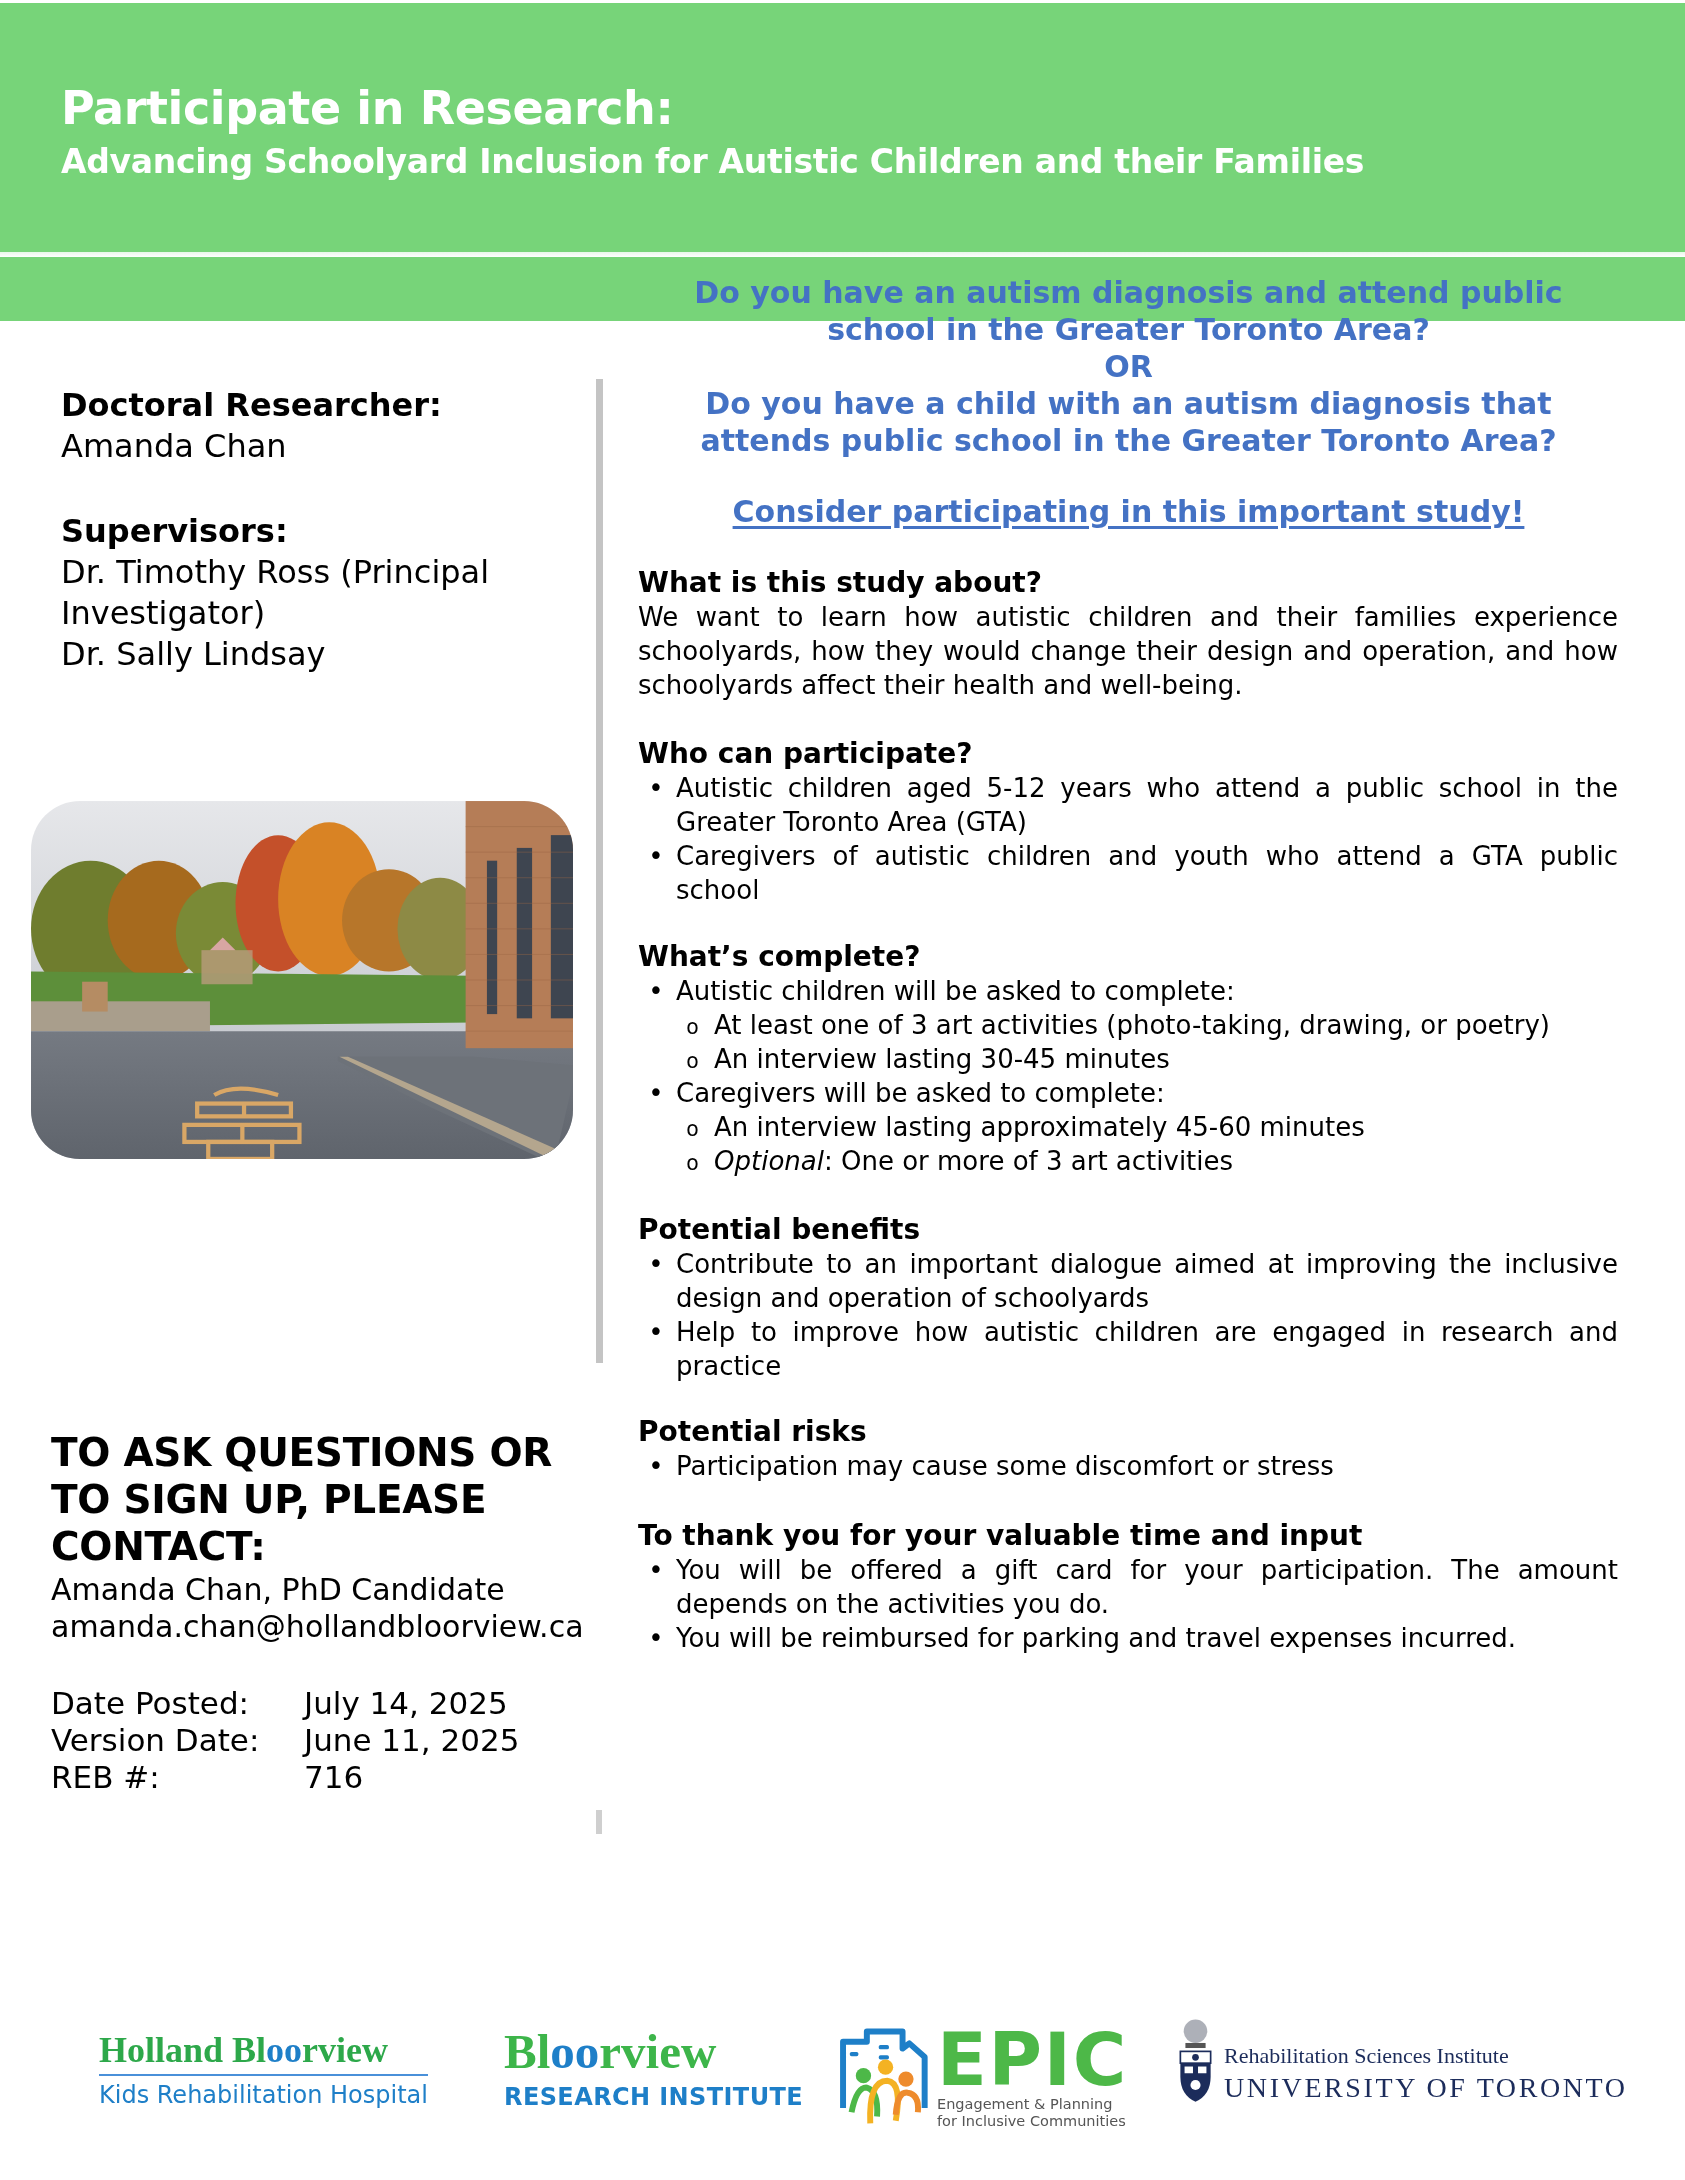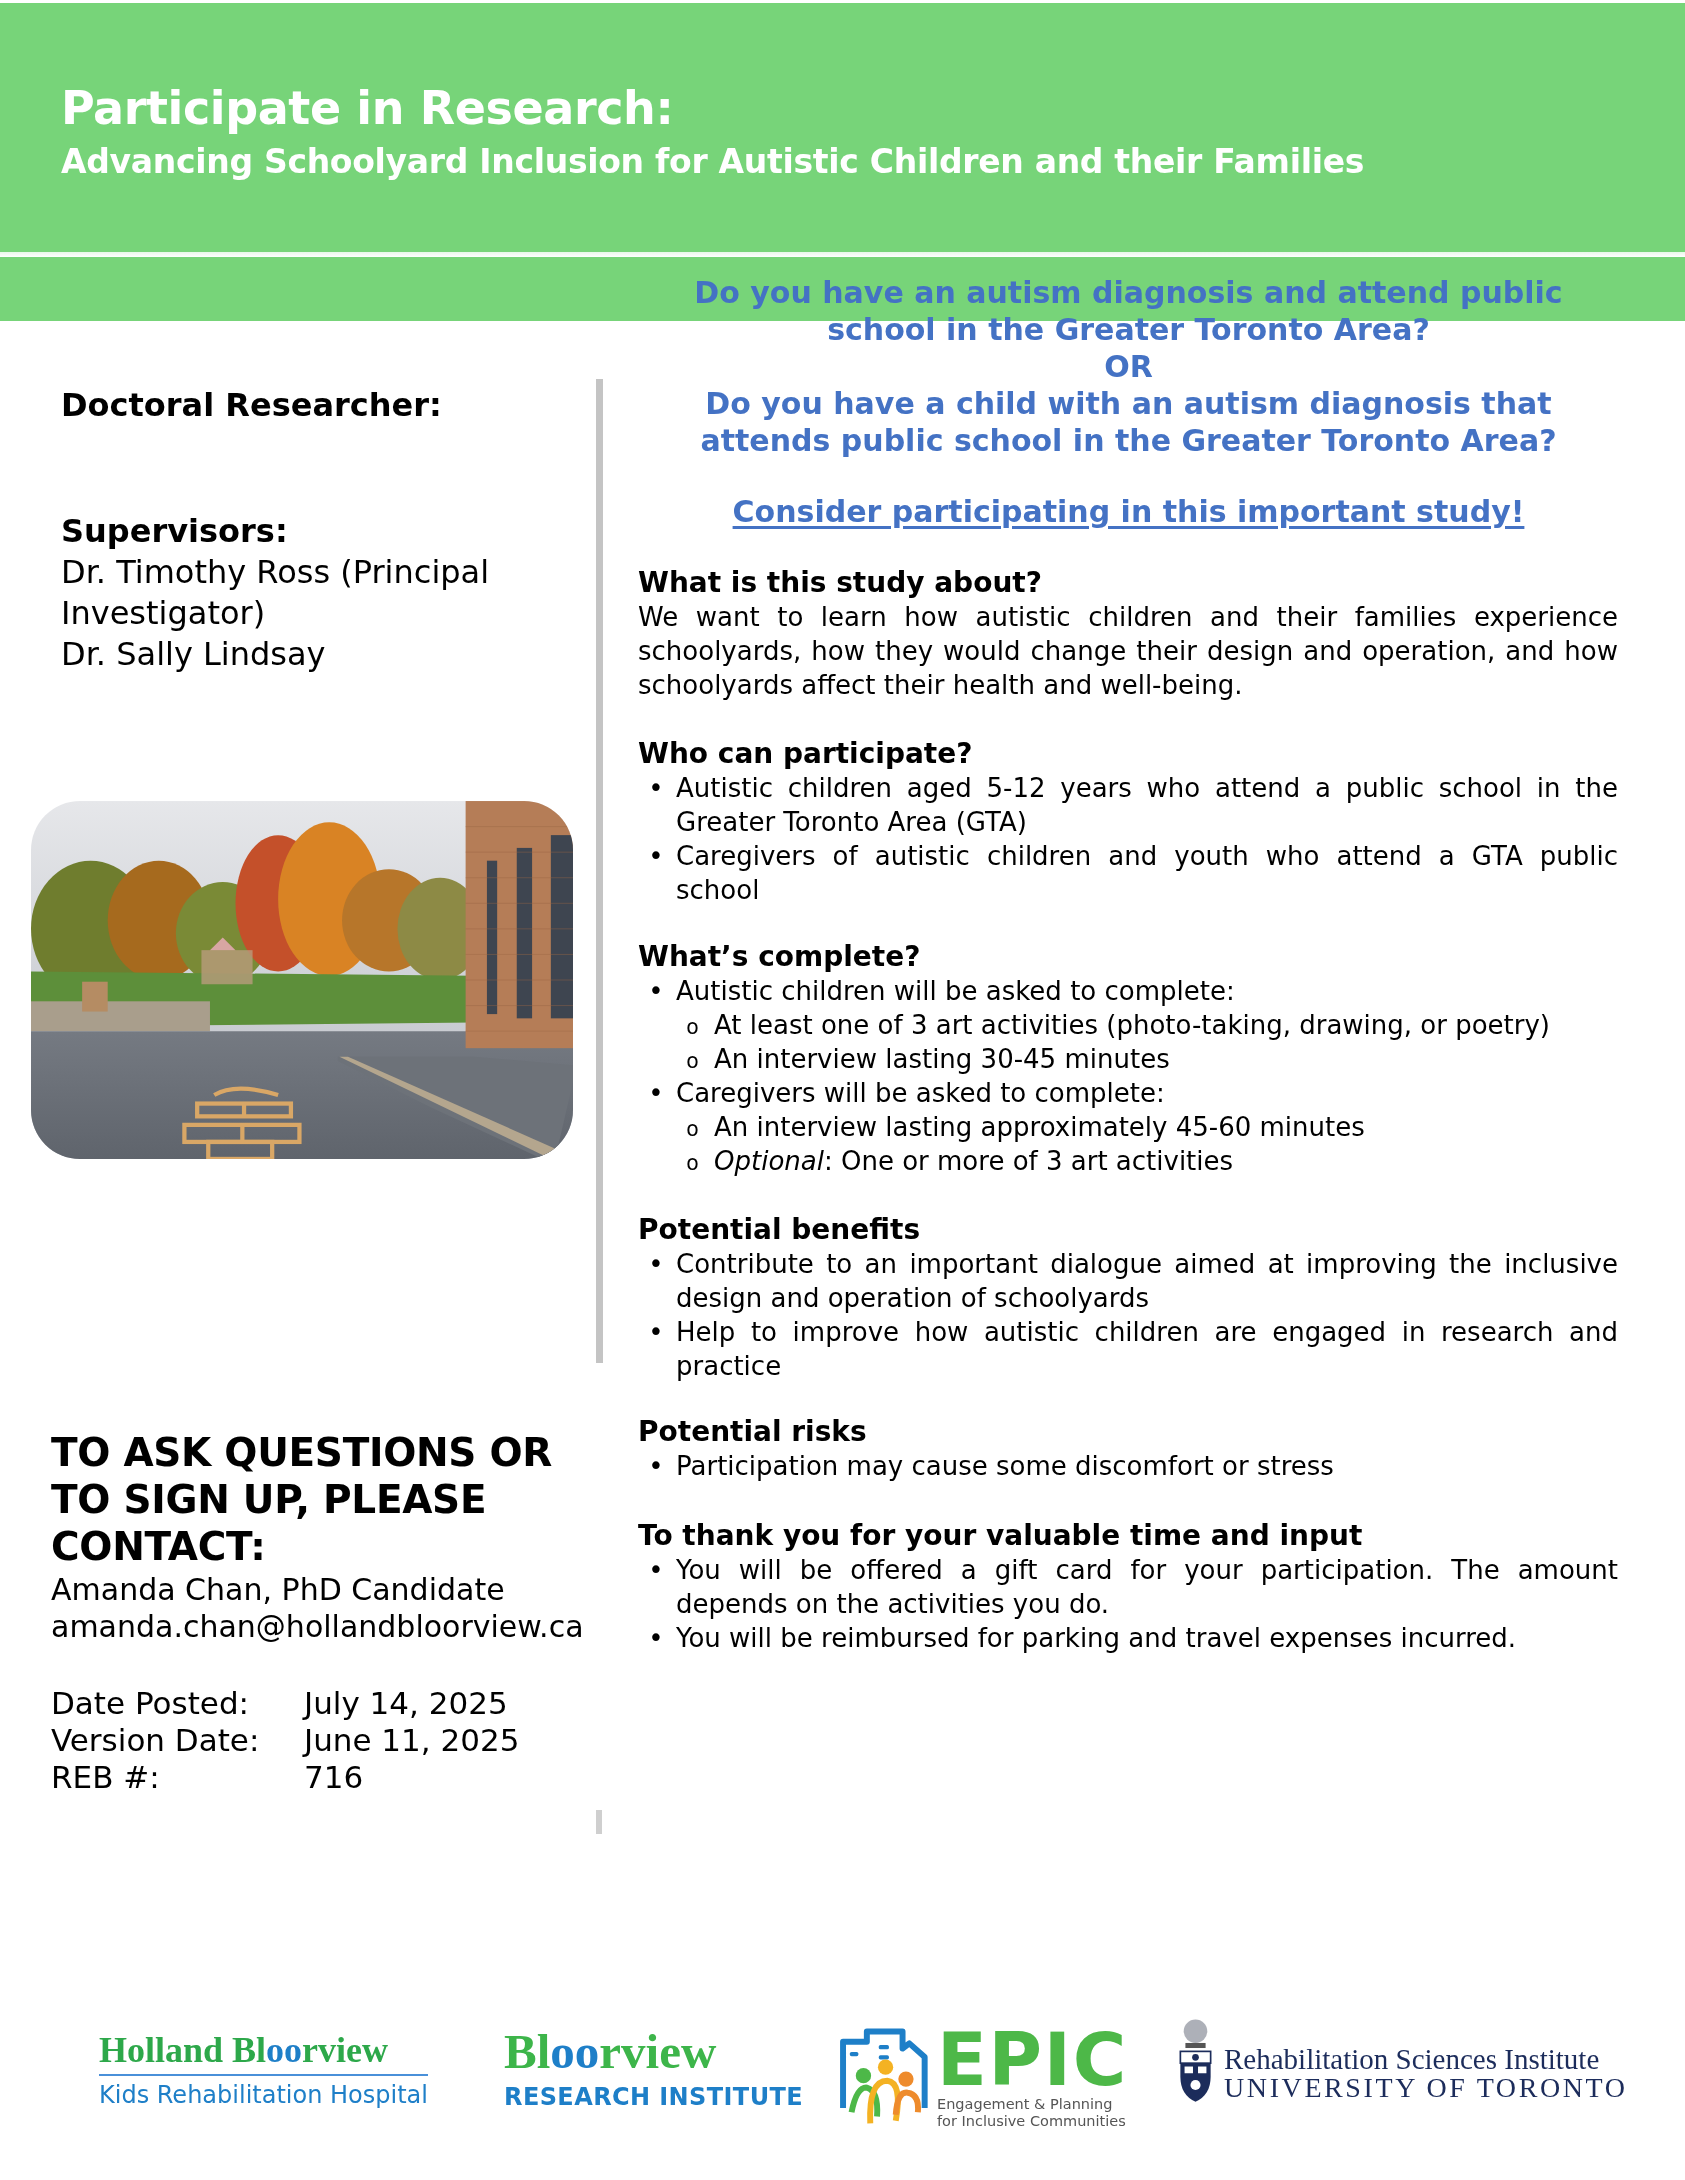--- a/index.html
+++ b/index.html
@@ -37,34 +37,35 @@
 
   .logo { position:absolute; }
   .hb-top { font-family:"Liberation Serif", serif; font-weight:bold; color:#2DA84A; font-size:36px; line-height:37px; white-space:nowrap; }
   .oo { color:#1E7FC8;text-align:right; }
   .hb-rule { height:1.7px; background:#4A90D9; margin:5.1px 0 5.1px 0; }
   .hb-bot { color:#1E7FC8; font-size:24px; white-space:nowrap; }
   .bri-top { font-family:"Liberation Serif", serif; font-weight:bold; color:#3DB54A; font-size:49px; line-height:49px; white-space:nowrap; }
   .bri-bot { color:#1E7FC8; font-weight:bold; font-size:24px; letter-spacing:0.4px; white-space:nowrap; margin-top:7px; }
   .epic-word { position:absolute; left:101px; top:0; color:#4DB848; font-weight:bold; font-size:73px; line-height:73px; letter-spacing:1.7px; }
   .epic-sub { position:absolute; left:101px; color:#555; font-size:14.5px; line-height:17px; white-space:nowrap; }
-  .uoft-l1 { font-family:"Liberation Serif", serif; color:#1c2c5b; font-size:29px; white-space:nowrap; }
+  .uoft-l1 { font-family:"Liberation Serif", serif; color:#1c2c5b; font-size:22px; white-space:nowrap; }
   .uoft-l2 { font-family:"Liberation Serif", serif; color:#1c2c5b; font-size:28px; letter-spacing:2.6px; white-space:nowrap; }
 </style>
 </head>
 <body>
 
 <div class="header">
   <div class="title">Participate in Research:</div>
   <div class="subtitle">Advancing Schoolyard Inclusion for Autistic Children and their Families</div>
 </div>
 <div class="header-shadow"></div>
 
 <div class="left" style="top:385px;">
   <div class="lbl">Doctoral Researcher:</div>
+  <div class="val">Amanda Chan</div>
 </div>
 <div class="left" style="top:511px; width:511px;">
   <div class="lbl">Supervisors:</div>
   <div class="val">Dr. Timothy Ross (Principal Investigator)</div>
   <div class="val">Dr. Sally Lindsay</div>
 </div>
 
 <div class="divider" style="top:379px; height:984px;"></div>
 <div class="divider" style="top:1810px; height:24px; width:6px; background:#cfcfcf;"></div>
 

